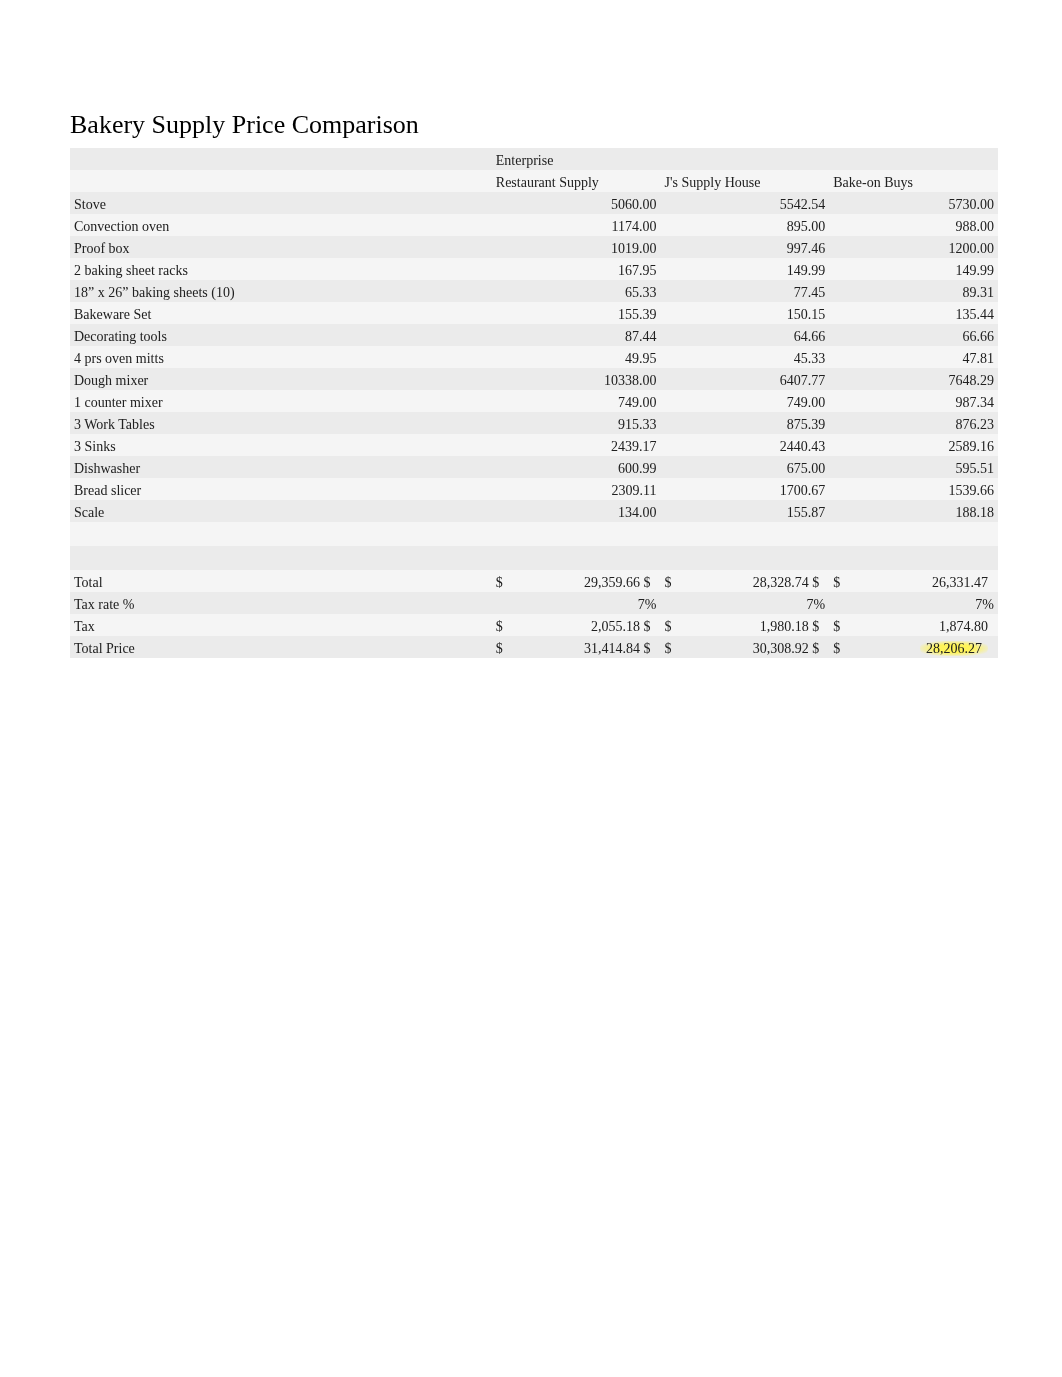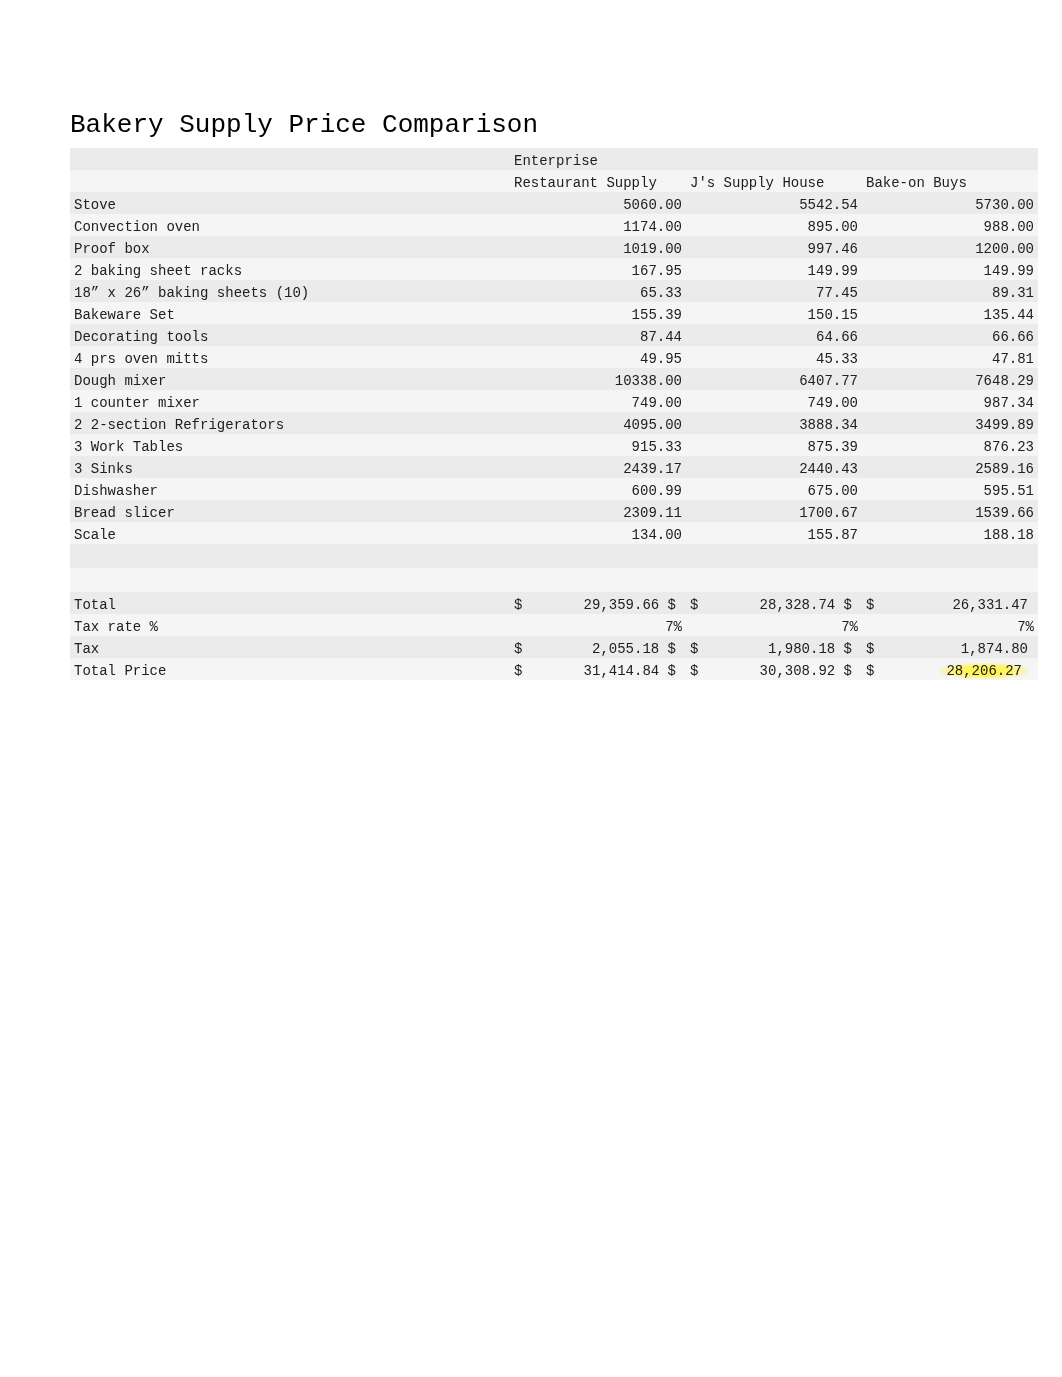--- a/index.html
+++ b/index.html
@@ -3,22 +3,21 @@
   <meta charset="utf-8">
   <style>
     body {
       font-family: "Times New Roman", Times, serif;
       margin: 0;
       padding: 0;
       background: #fff;
       width: 1062px;
     }
     .page {
-      padding: 110px 24px 40px 70px;
-      font-family: Liberation Mono, monospace;
+      padding: 110px 64px 40px 70px;
     }
     .title {
       font-size: 26px;
       font-weight: normal;
       margin-bottom: 8px;
       color: #000;
     }
     table {
       border-collapse: collapse;
       width: 100%;
@@ -138,26 +137,20 @@
           <td class="num-cell">6407.77</td>
           <td class="num-cell">7648.29</td>
         </tr>
         <tr>
           <td class="left">1 counter mixer</td>
           <td class="num-cell">749.00</td>
           <td class="num-cell">749.00</td>
           <td class="num-cell">987.34</td>
         </tr>
         <tr>
-          <td class="left">2 2-section Refrigerators</td>
-          <td class="num-cell">4095.00</td>
-          <td class="num-cell">3888.34</td>
-          <td class="num-cell">3499.89</td>
-        </tr>
-        <tr>
           <td class="left">3 Work Tables</td>
           <td class="num-cell">915.33</td>
           <td class="num-cell">875.39</td>
           <td class="num-cell">876.23</td>
         </tr>
         <tr>
           <td class="left">3 Sinks</td>
           <td class="num-cell">2439.17</td>
           <td class="num-cell">2440.43</td>
           <td class="num-cell">2589.16</td>

